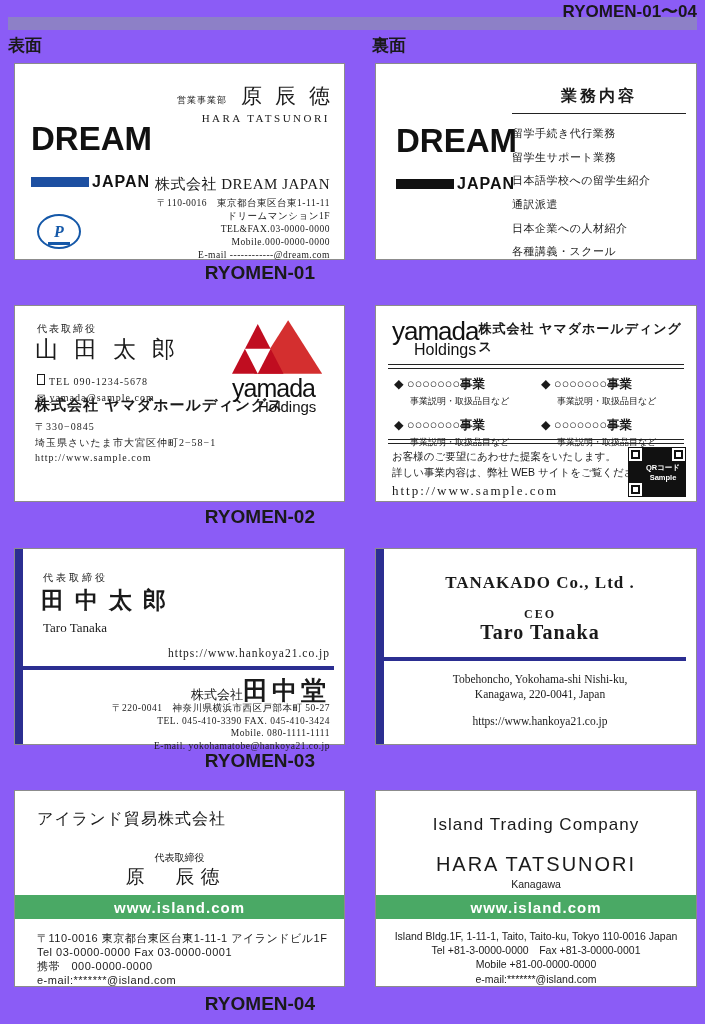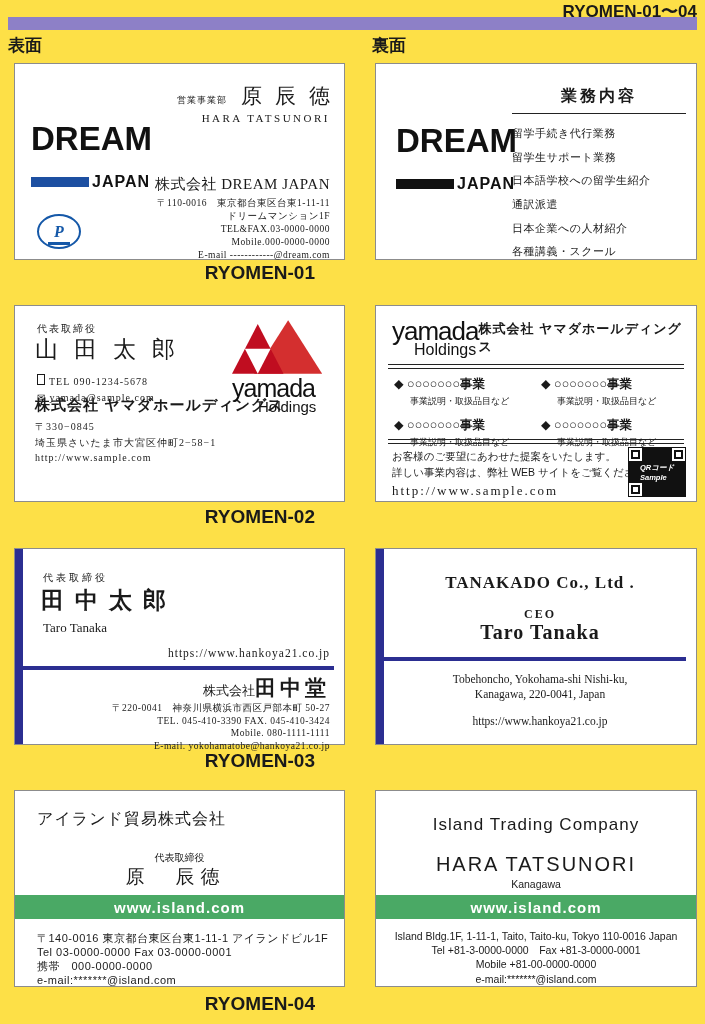--- a/index.html
+++ b/index.html
@@ -1,16 +1,16 @@
 <!DOCTYPE html>
 <html><head>
 <meta charset="utf-8">
 <style>
   html,body{margin:0;padding:0;background:#fff;}
-  .page{position:relative;width:705px;height:1024px;background:#fde047;overflow:hidden;
+  .page{position:relative;width:705px;height:1024px;background:#8b5cf6;overflow:hidden;
         font-family:"Liberation Sans","DejaVu Sans",sans-serif;color:#1a1a1a;}
   .serif{font-family:"Liberation Serif","DejaVu Serif",serif;}
 
   
   .header-code{position:absolute;top:0px;right:8px;font-size:17px;font-weight:bold;}
   .accent-bar{position:absolute;top:17px;left:8px;width:689px;height:13px;background:#8d80c7;}
   .col-label{position:absolute;top:34px;font-size:17px;font-weight:bold;}
   .col-label.front{left:8px;}
   .col-label.back{left:372px;}
   .row{position:absolute;left:14px;display:flex;gap:30px;}
@@ -72,34 +72,34 @@
   .yb-grid{position:absolute;left:18px;right:8px;top:70px;display:grid;grid-template-columns:1fr 1fr;row-gap:9px;}
   .yb-item-title{font-size:12.5px;font-weight:600;}
   .yb-item-desc{font-size:9px;margin:2px 0 0 16px;}
   .yb-bottom{position:absolute;left:16px;top:142px;}
   .yb-note{font-size:10.5px;line-height:1.55;}
   .yb-url{font-size:13px;letter-spacing:2px;margin-top:2px;}
   .qr{position:absolute;right:10px;top:141px;width:58px;height:50px;background:#111;}
   .qr-corner{position:absolute;width:9px;height:9px;background:#111;border:2px solid #fff;}
   .qr-corner::after{content:"";position:absolute;left:2px;top:2px;width:5px;height:5px;background:#fff;}
   .qr-corner.tl{left:1px;top:1px;} .qr-corner.tr{right:1px;top:1px;} .qr-corner.bl{left:1px;bottom:1px;}
-  .qr-text{position:absolute;left:12px;right:0;top:16px;color:#fff;font-size:7.5px;
-           font-weight:bold;line-height:1.3;font-style:italic;}
+  .qr-text{position:absolute;left:12px;right:0;top:16px;text-align:center;color:#fff;font-size:7.5px;
+           font-weight:bold;line-height:1.3;}
 
   
   .v-bar{position:absolute;left:0;top:0;bottom:0;width:8px;background:#2b2e91;}
   .h-rule{position:absolute;height:4px;background:#2b2e91;}
   .tf-title{position:absolute;left:28px;top:22px;font-size:10px;letter-spacing:3px;}
   .tf-name{position:absolute;left:26px;top:36px;font-size:23px;font-weight:600;letter-spacing:11px;white-space:nowrap;}
   .tf-roman{position:absolute;left:28px;top:71px;font-size:13px;}
   .tf-url{position:absolute;right:14px;top:98px;font-size:11.5px;letter-spacing:1px;}
   .tf-rule{left:8px;right:10px;top:117px;}
   .tf-company{position:absolute;right:14px;top:125px;display:flex;align-items:baseline;}
   .tf-co-prefix{font-size:13px;}
-  .tf-co-name{font-size:21px;font-weight:600;letter-spacing:4px;}
+  .tf-co-name{font-size:25px;font-weight:600;letter-spacing:4px;}
   .tf-details{position:absolute;right:14px;top:153px;text-align:right;font-size:9.5px;line-height:1.32;letter-spacing:0.5px;}
   .tb-center{position:absolute;left:8px;right:0;text-align:center;}
   .tb-company{top:24px;font-size:17px;font-weight:bold;letter-spacing:1px;}
   .tb-role{top:58px;font-size:12px;font-weight:bold;letter-spacing:2px;}
   .tb-name{top:72px;font-size:20px;font-weight:bold;letter-spacing:1px;}
   .tb-rule{left:8px;right:10px;top:108px;}
   .tb-addr1{top:124px;font-size:11.5px;}
   .tb-addr2{top:139px;font-size:11.5px;}
   .tb-url{top:166px;font-size:11.5px;}
 
@@ -283,21 +283,21 @@
 
   <div class="row r4">
     <div class="card left">
       <div class="if-company">アイランド貿易株式会社</div>
       <div class="if-title">代表取締役</div>
       <div class="if-name">原　辰徳</div>
       <div class="green-band">
         <span class="band-url">www.island.com</span>
       </div>
       <div class="if-details">
-        <div>〒140-0016 東京都台東区台東1-11-1 アイランドビル1F</div>
+        <div>〒110-0016 東京都台東区台東1-11-1 アイランドビル1F</div>
         <div>Tel 03-0000-0000  Fax 03-0000-0001</div>
         <div>携帯　000-0000-0000</div>
         <div>e-mail:*******@island.com</div>
       </div>
     </div>
 
     <div class="card right">
       <div class="ib-center ib-company">Island Trading Company</div>
       <div class="ib-center ib-name">HARA TATSUNORI</div>
       <div class="ib-center ib-title">Kanagawa</div>

